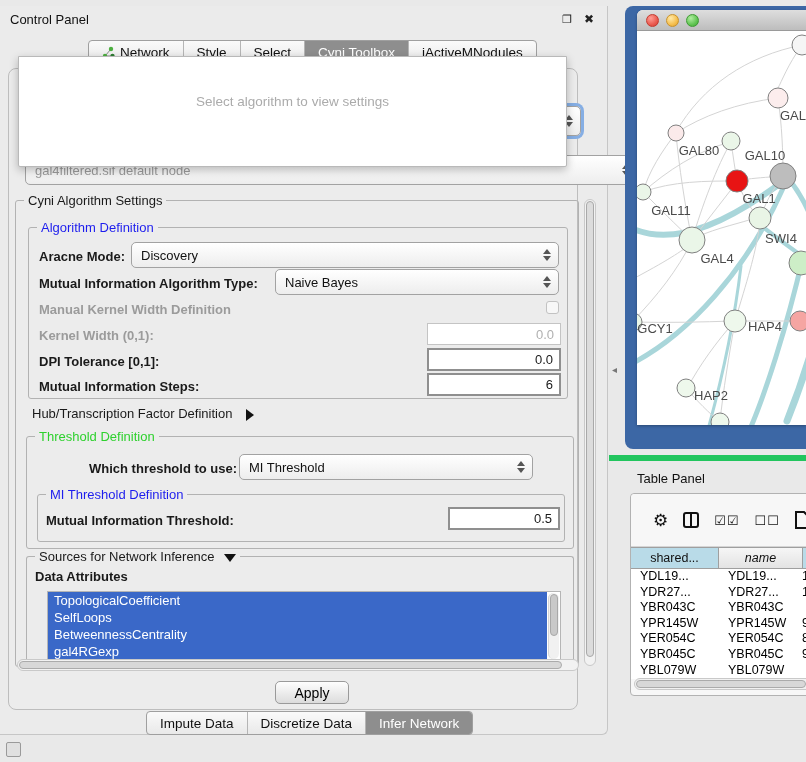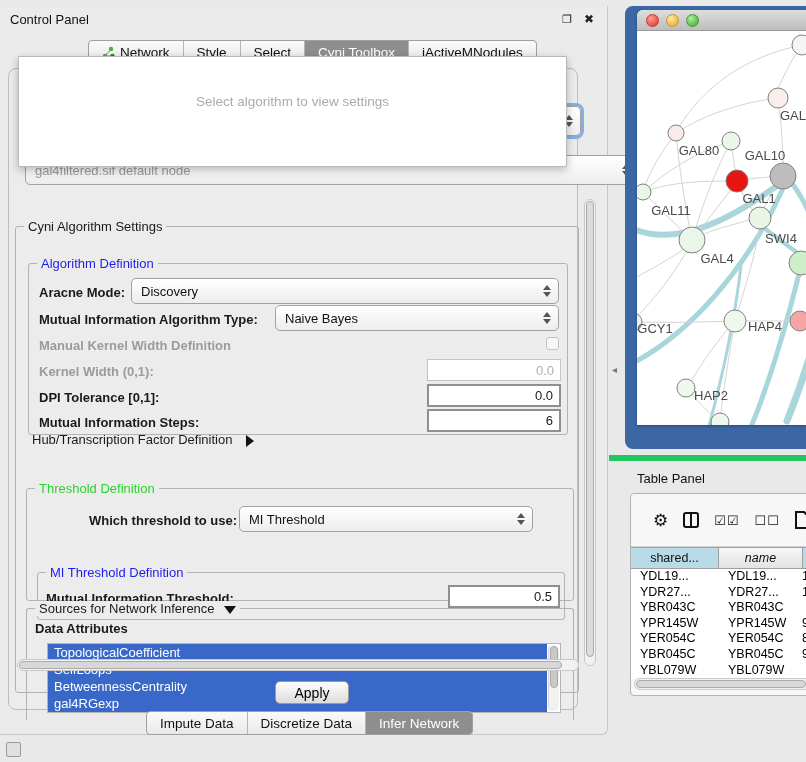--- a/index.html
+++ b/index.html
@@ -50,21 +50,21 @@
 
   
   #algo-popup { left:18px; top:56px; width:549px; height:111px; background:#fff;
     border:1px solid #b9b9b9; border-radius:0 0 2px 2px; box-shadow:0 3px 8px rgba(0,0,0,.25);
     z-index:30; padding-top:1px; }
   #algo-popup .hdr { text-align:center; color:#ababab; font-size:13.5px; height:16px; line-height:16px;margin-top:36px; }
   #algo-popup .opt { height:15.6px; line-height:15.6px; padding-left:5px; font-size:13.5px; color:#000; }
   #algo-popup .opt.bold { font-weight:bold; }
 
   
-  .groupbox { position:absolute; border:1px solid #b2b2b2; border-radius:3px;margin-top:26px; }
+  .groupbox { position:absolute; border:1px solid #b2b2b2; border-radius:3px; }
   .g-title { position:absolute; top:-8px; left:8px; background:#ececec; padding:0 4px;
     font-size:13px; white-space:nowrap; }
   .g-title.blue { color:#1d1dee; }
   .g-title.green { color:#2ed12e; }
 
   .lbl { position:absolute; font-size:13px; white-space:nowrap; }
   .lbl.b { font-weight:bold; }
   .lbl.dis { color:#9b9b9b; font-weight:bold; }
 
   .numfield { position:absolute; border:2px solid #8f8f8f; background:#fff; text-align:right;
@@ -197,21 +197,21 @@
       <span>gal4filtered.sif default node</span>
       <div class="stepper">
           <span class="tri-up"></span>
           <span class="tri-down"></span>
         </div>
     </div>
 
     <div class="groupbox" style="left:6px; top:131px; width:564px; height:467px;">
       <span class="g-title">Cyni Algorithm Settings</span>
 
-      <div class="groupbox" style="left:12px; top:10px; width:540px; height:172px;">
+      <div class="groupbox" style="left:12px; top:26px; width:540px; height:172px;">
         <span class="g-title blue">Algorithm Definition</span>
 
         <span class="lbl b" style="left:10px; top:21px;">Aracne Mode:</span>
         <div class="combo" style="left:102px; top:14px; width:428px; height:26px;">
           <span>Discovery</span>
           <div class="stepper">
               <span class="tri-up"></span>
               <span class="tri-down"></span>
             </div>
         </div>

